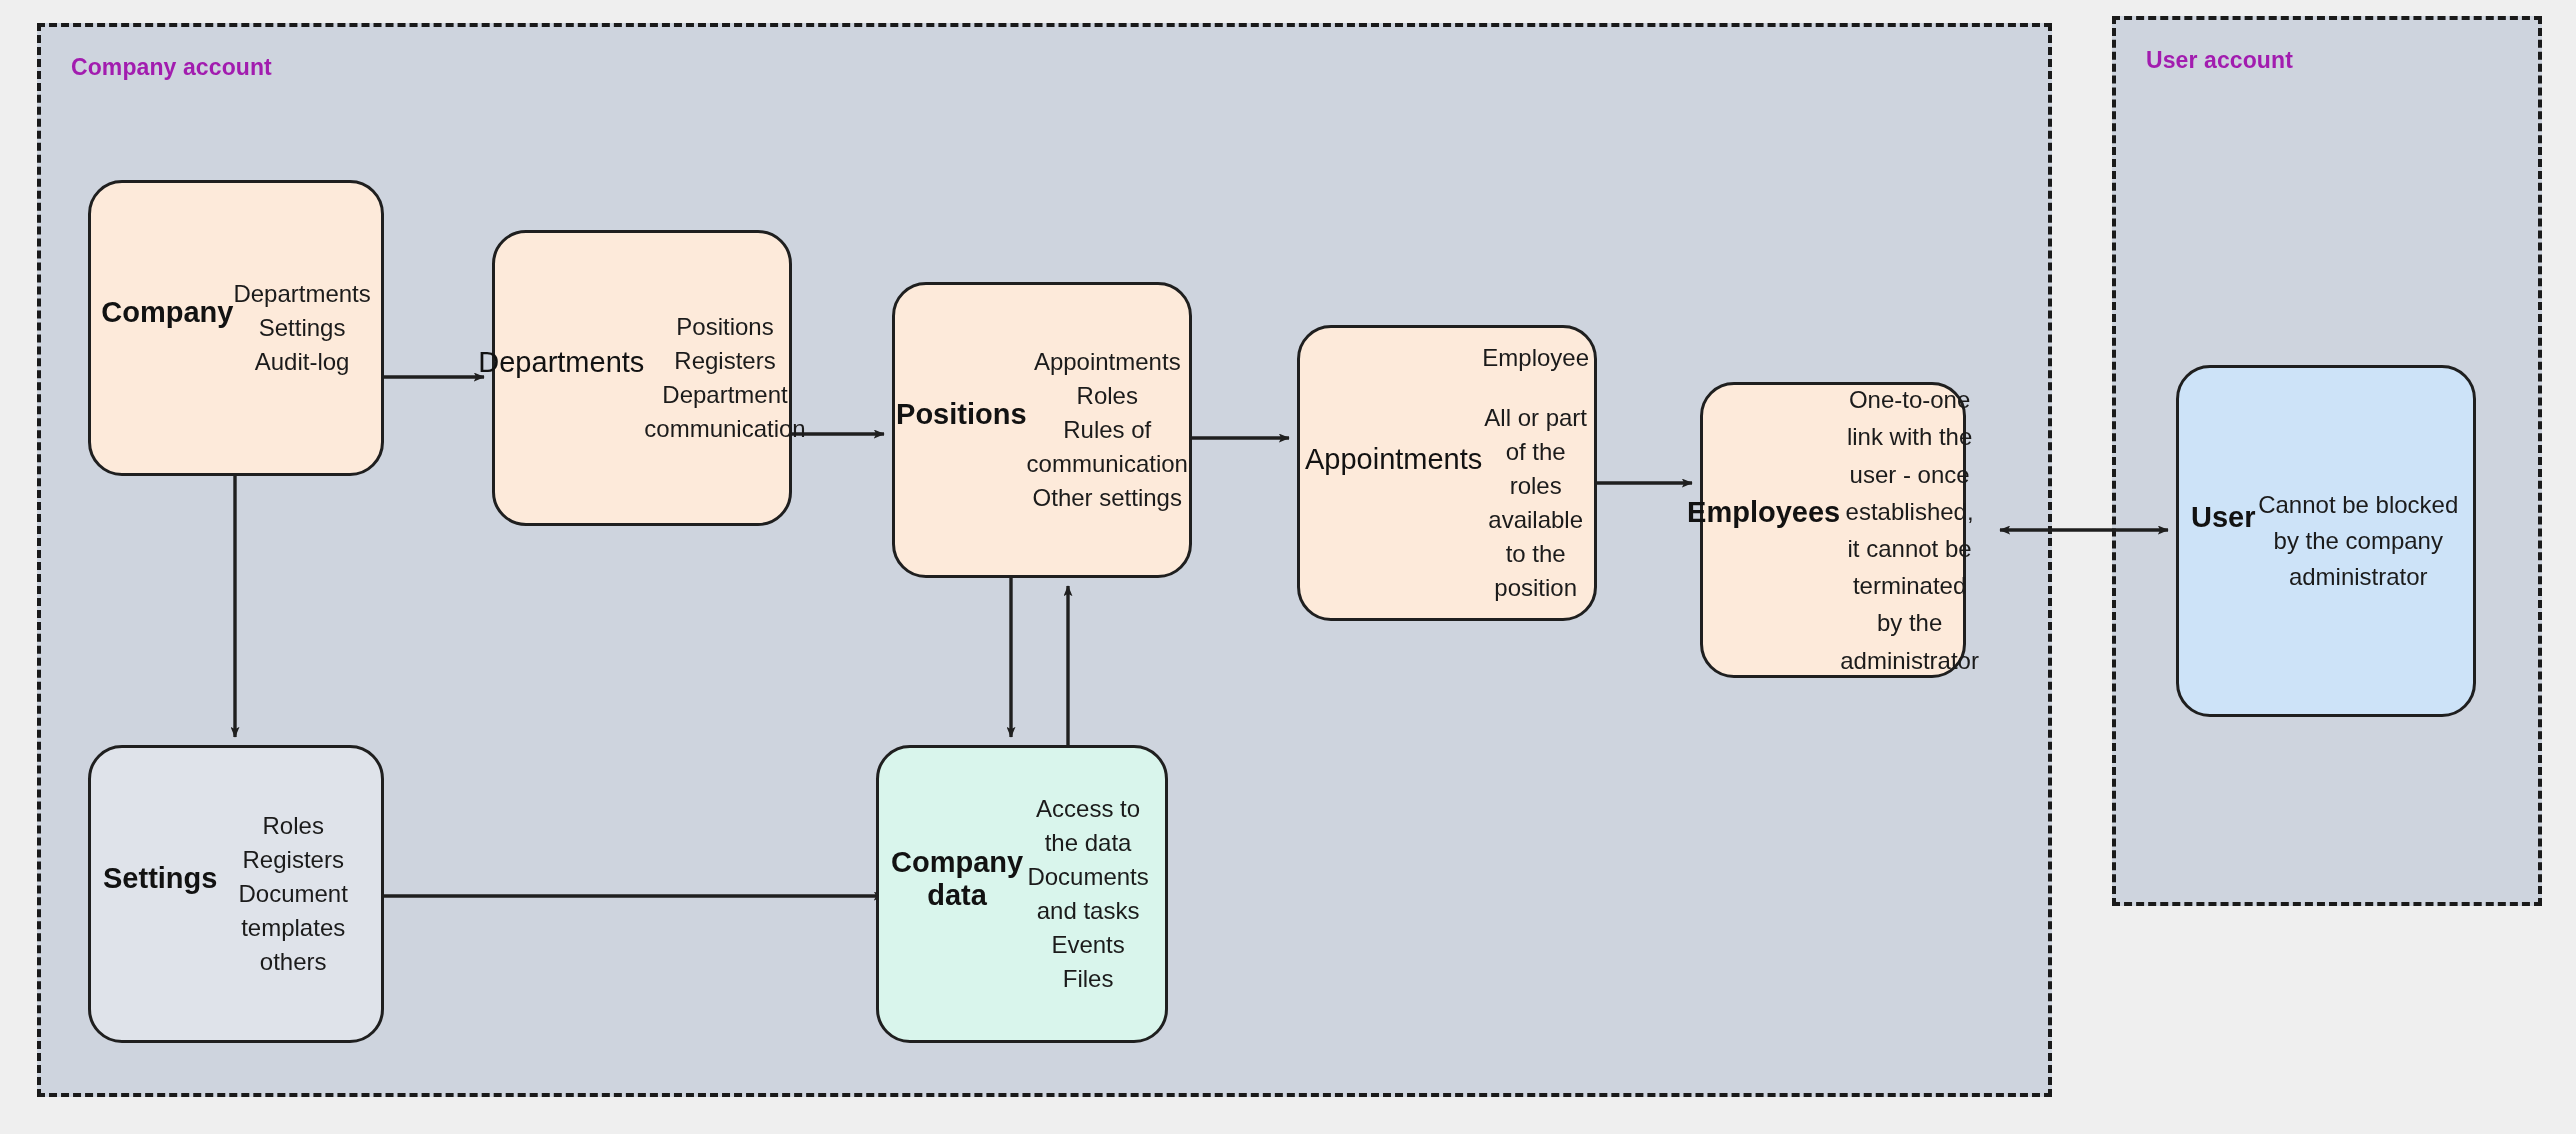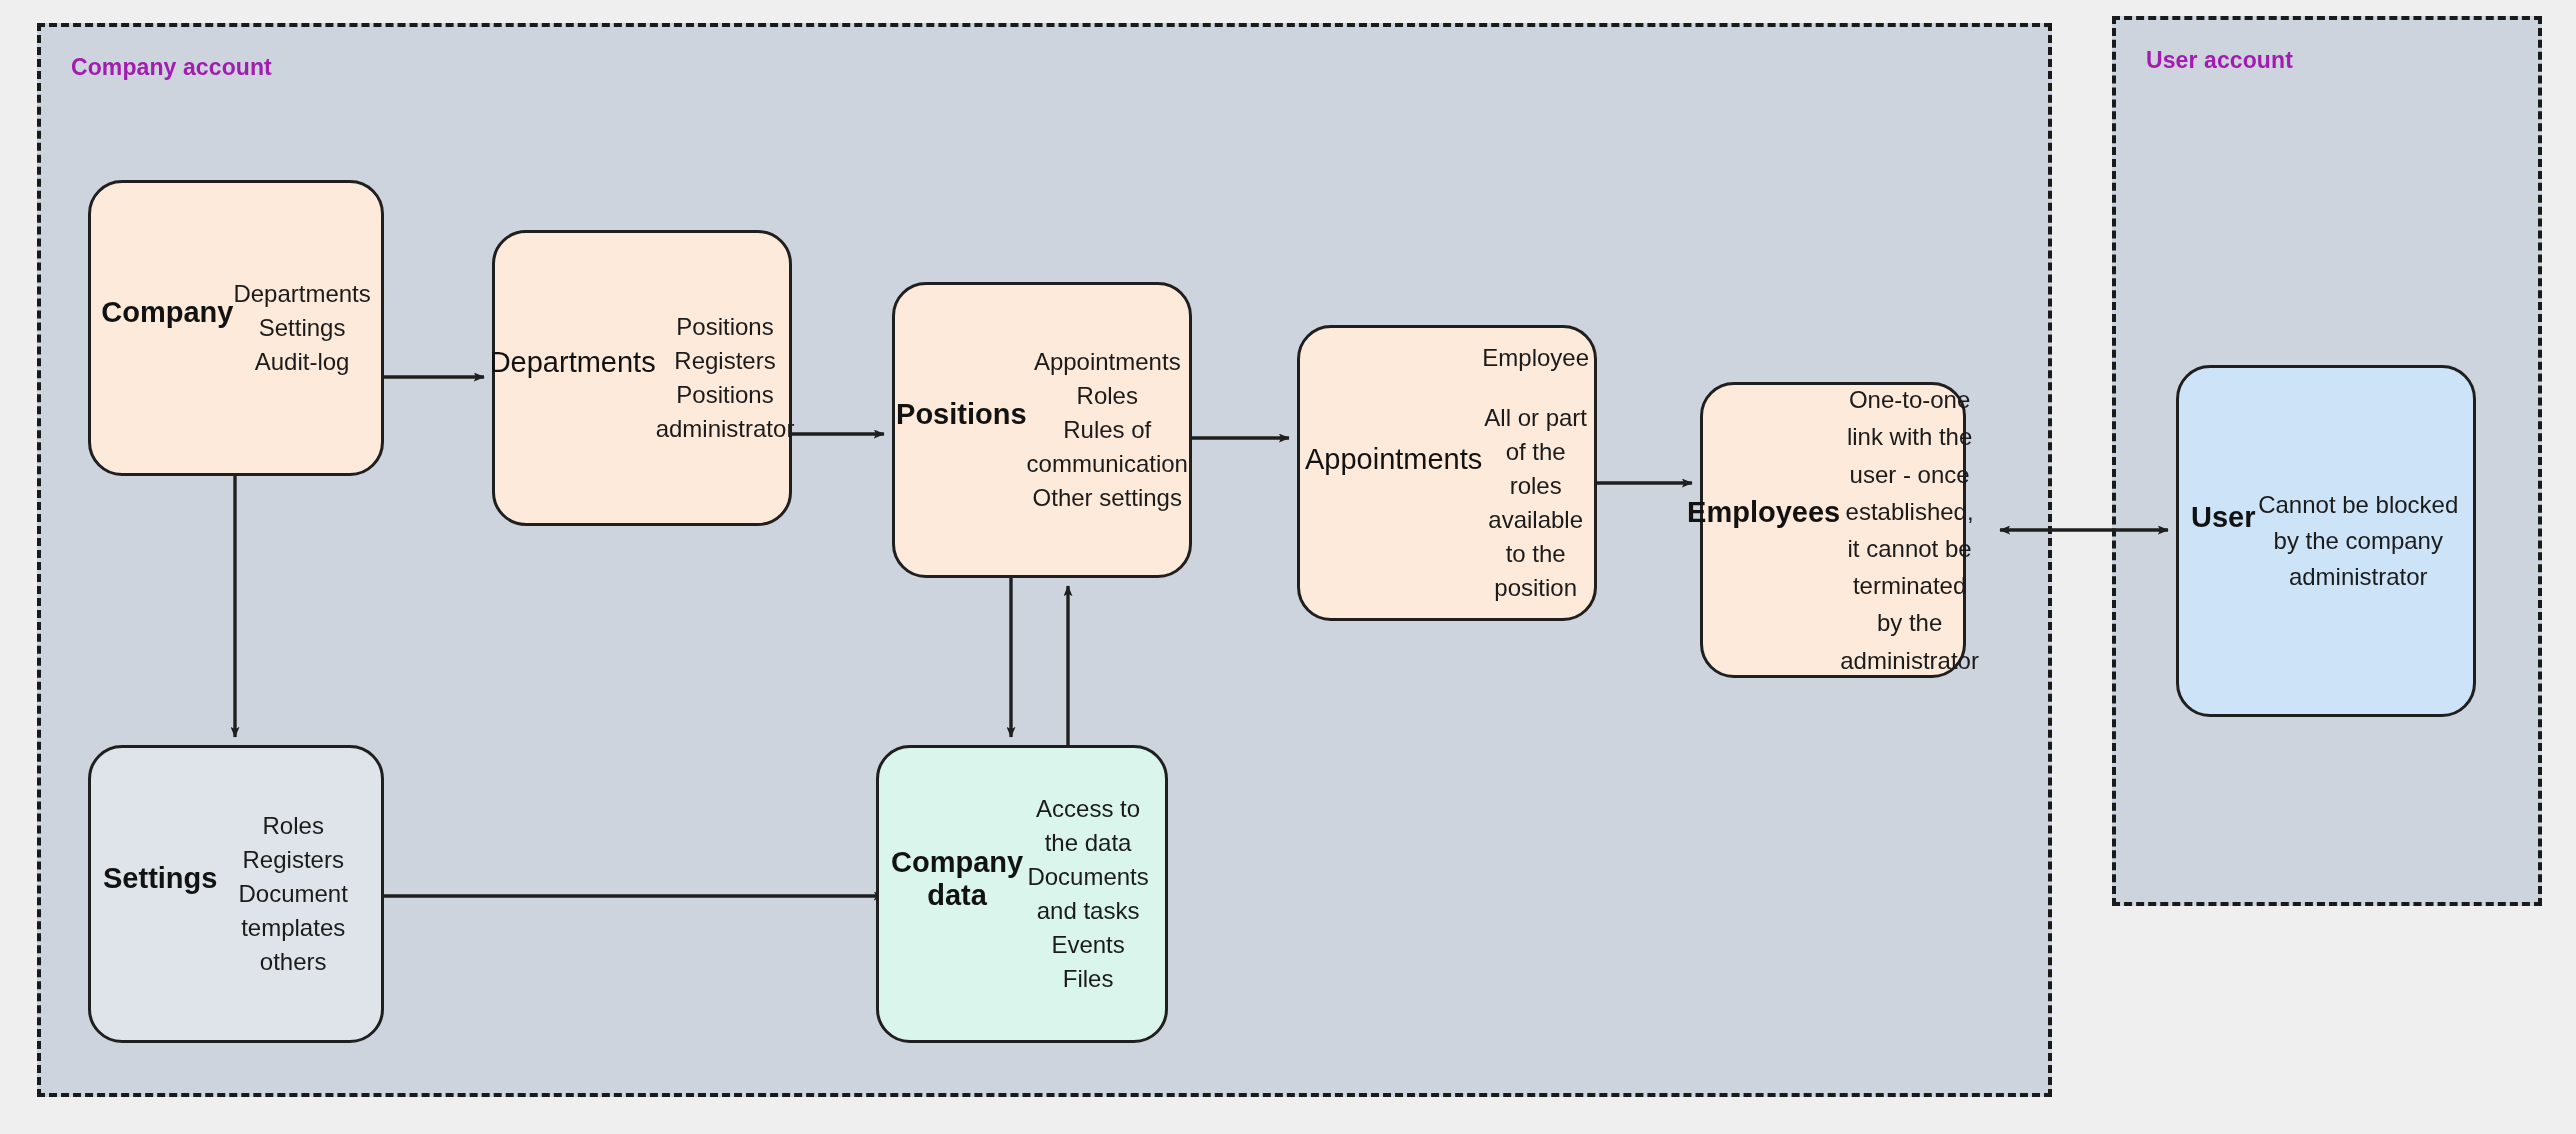--- a/index.html
+++ b/index.html
@@ -151,21 +151,21 @@
       <div>Settings</div>
       <div>Audit-log</div>
     </div>
   </div>
 
   <div class="node fill-peach" id="node-departments">
     <div class="title">Departments</div>
     <div class="lines">
       <div>Positions</div>
       <div>Registers</div>
-      <div>Positions administrator</div>
+      <div>Department communication</div>
     </div>
   </div>
 
   <div class="node fill-peach bold-title" id="node-positions">
     <div class="title">Positions</div>
     <div class="lines">
       <div>Appointments</div>
       <div>Roles</div>
       <div>Rules of communication</div>
       <div>Other settings</div>

